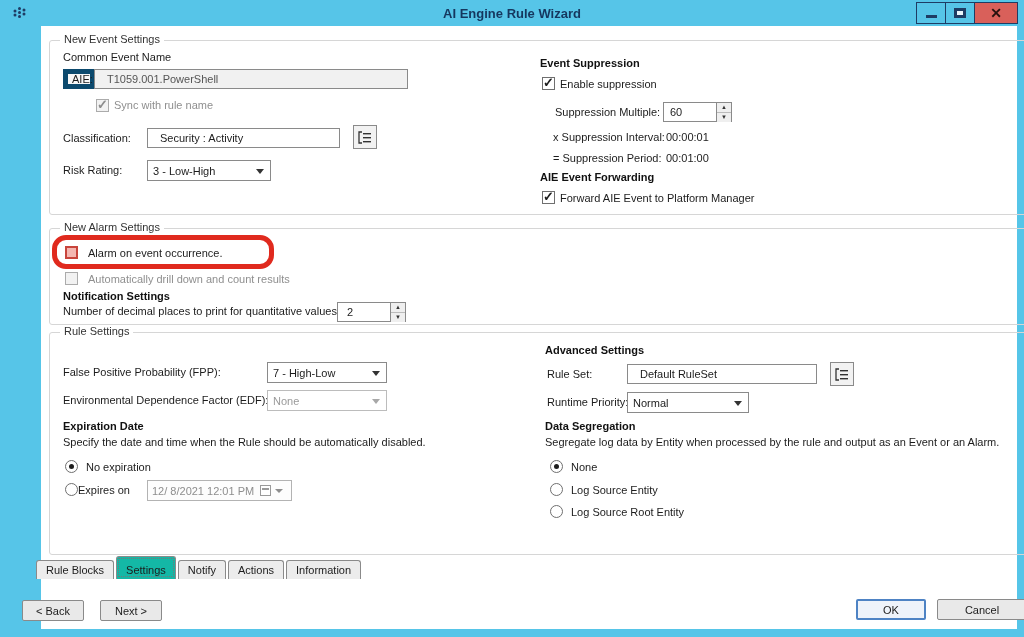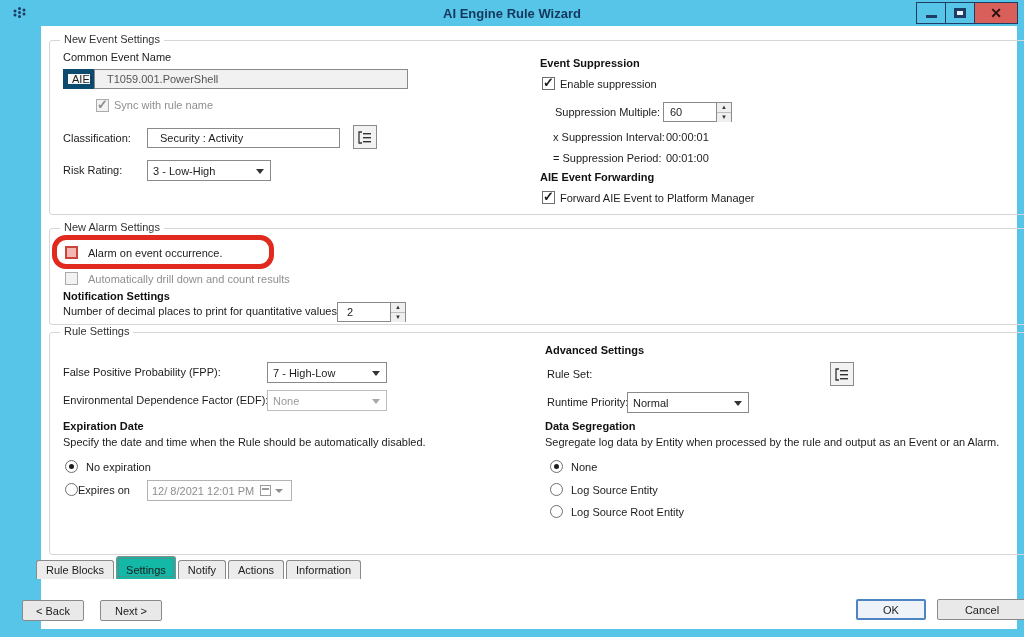--- a/index.html
+++ b/index.html
@@ -214,20 +214,21 @@
       <span class="lbl" style="left:28px; top:151px;">Expires on</span>
       <div class="datefield" style="left:97px; top:147px; width:145px;">
         <span>12/ 8/2021 12:01 PM</span>
         <span class="cal-ico"></span>
         <span class="date-arrow"></span>
       </div>
 
       <span class="blbl" style="left:495px; top:11px;">Advanced Settings</span>
 
       <span class="lbl" style="left:497px; top:35px;">Rule Set:</span>
+      <div class="textbox" style="left:577px; top:31px; width:190px;">Default RuleSet</div>
       <div class="browse-btn" style="left:780px; top:29px;">
         <svg class="list-ico" width="14" height="13" viewBox="0 0 14 13">
           <path d="M4 1 H1 V12 H4" stroke="#333" stroke-width="1.3" fill="none"></path>
           <rect x="5" y="2" width="8" height="1.4" fill="#333"></rect>
           <rect x="5" y="6" width="8" height="1.4" fill="#333"></rect>
           <rect x="5" y="10" width="8" height="1.4" fill="#333"></rect>
         </svg>
       </div>
 
       <span class="lbl" style="left:497px; top:63px;">Runtime Priority:</span>

